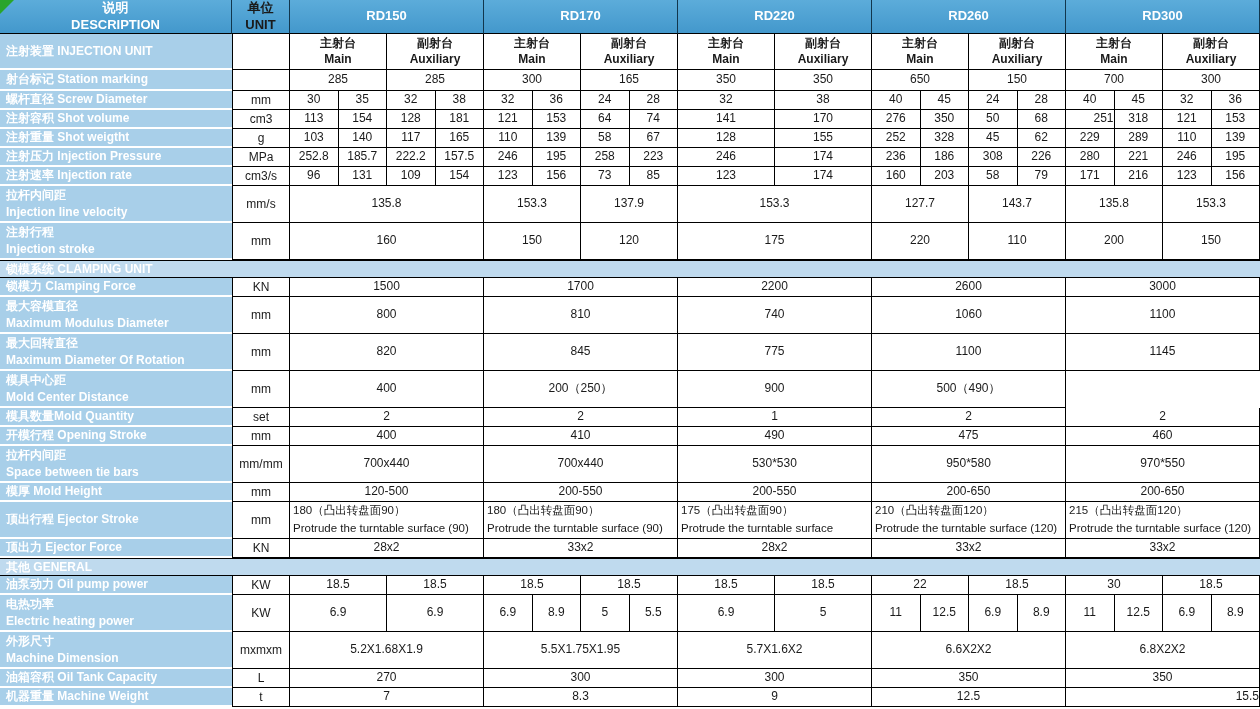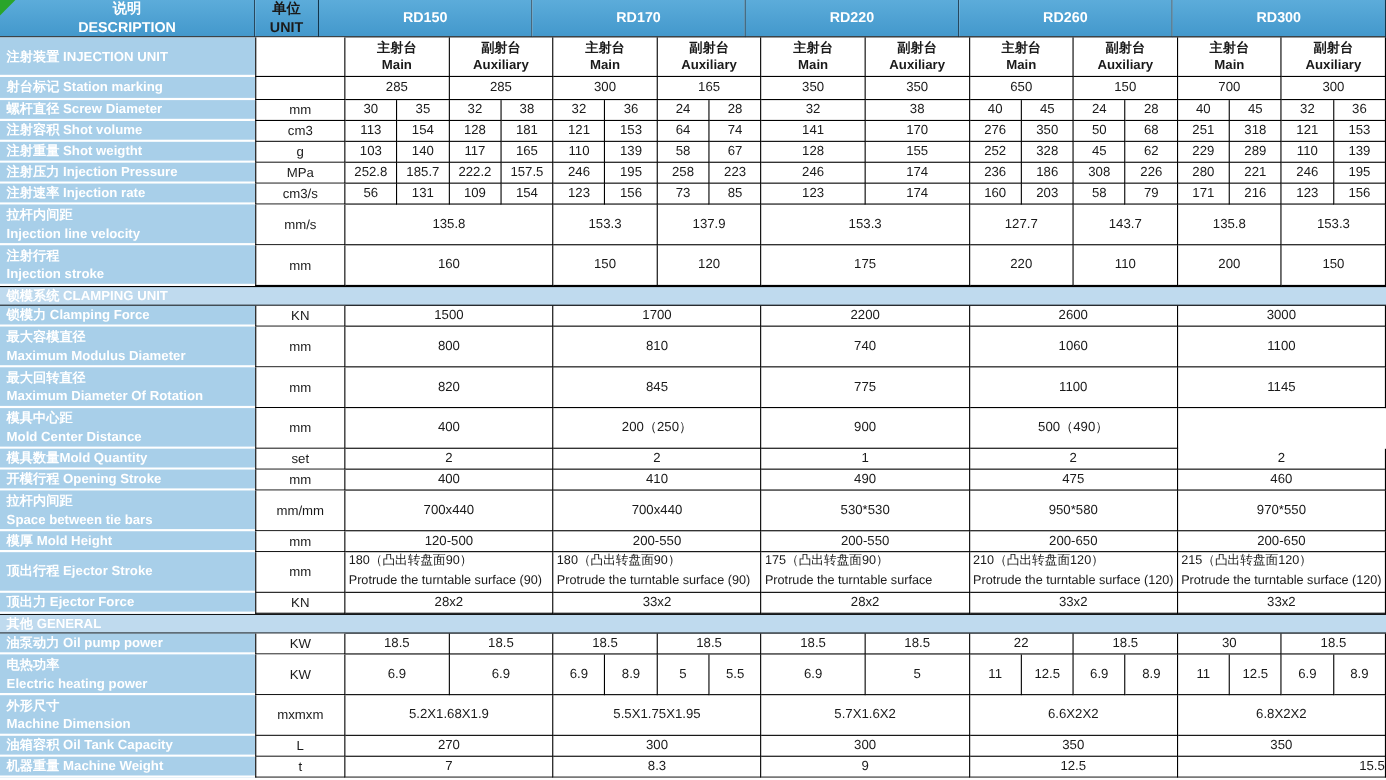--- a/index.html
+++ b/index.html
@@ -4,21 +4,21 @@
 <style>
   html,body{margin:0;padding:0;background:#fff;}
   body{font-family:"Liberation Sans","DejaVu Sans",sans-serif;-webkit-font-smoothing:antialiased;}
   #spec-table{position:relative;width:1260px;background:#fff;font-size:12px;color:#1a1a1a;}
   .corner-tri{position:absolute;top:0;left:0;width:0;height:0;
     border-top:14px solid #2aa52a;border-right:14px solid transparent;z-index:5;}
   .row{display:flex;width:1260px;box-sizing:border-box;}
   .lbl{width:232px;box-sizing:border-box;background:#a8cfe9;color:#fff;font-weight:bold;
     display:flex;flex-direction:column;justify-content:center;padding:0 0 0 6px;
     border-bottom:2px solid #fff;line-height:1.35;overflow:hidden;white-space:nowrap;}
-  .unit{width:82px;box-sizing:border-box;background:#fff;display:flex;align-items:center;justify-content:center;
+  .unit{width:58px;box-sizing:border-box;background:#fff;display:flex;align-items:center;justify-content:center;
     border-left:1px solid #000;border-right:1px solid #000;border-bottom:1px solid #000;}
   .cells{flex:1;display:grid;grid-template-columns:repeat(20,1fr);}
   .cell{box-sizing:border-box;display:flex;flex-direction:column;align-items:center;justify-content:center;
     border-right:1px solid #000;border-bottom:1px solid #000;line-height:1.3;overflow:hidden;white-space:nowrap;}
   .cell.left{align-items:flex-start;padding-left:3px;font-size:11.5px;line-height:1.55;}
   .cell.boldc{font-weight:bold;}
   
   .hdr-row{height:34px;}
   .hdr-row .hcell{box-sizing:border-box;display:flex;flex-direction:column;align-items:center;justify-content:center;
     background:linear-gradient(#5cacda,#4398cc);color:#fff;font-weight:bold;font-size:13px;line-height:1.25;
@@ -250,21 +250,21 @@
           </div>
           <div class="cell" style="grid-column: span 1;">
             <div>350</div>
           </div>
           <div class="cell" style="grid-column: span 1;">
             <div>50</div>
           </div>
           <div class="cell" style="grid-column: span 1;">
             <div>68</div>
           </div>
-          <div class="cell" style="grid-column: span 1;">
+          <div class="cell" style="grid-column: span 1; align-items: flex-end;">
             <div>251</div>
           </div>
           <div class="cell" style="grid-column: span 1;">
             <div>318</div>
           </div>
           <div class="cell" style="grid-column: span 1;">
             <div>121</div>
           </div>
           <div class="cell" style="grid-column: span 1;">
             <div>153</div>
@@ -401,21 +401,21 @@
       </div>
       <div class="row k-r1">
         <div class="lbl">
           <div>注射速率  Injection rate</div>
         </div>
         <div class="unit">
           <span>cm3/s</span>
         </div>
         <div class="cells">
           <div class="cell" style="grid-column: span 1;">
-            <div>56</div>
+            <div>96</div>
           </div>
           <div class="cell" style="grid-column: span 1;">
             <div>131</div>
           </div>
           <div class="cell" style="grid-column: span 1;">
             <div>109</div>
           </div>
           <div class="cell" style="grid-column: span 1;">
             <div>154</div>
           </div>

